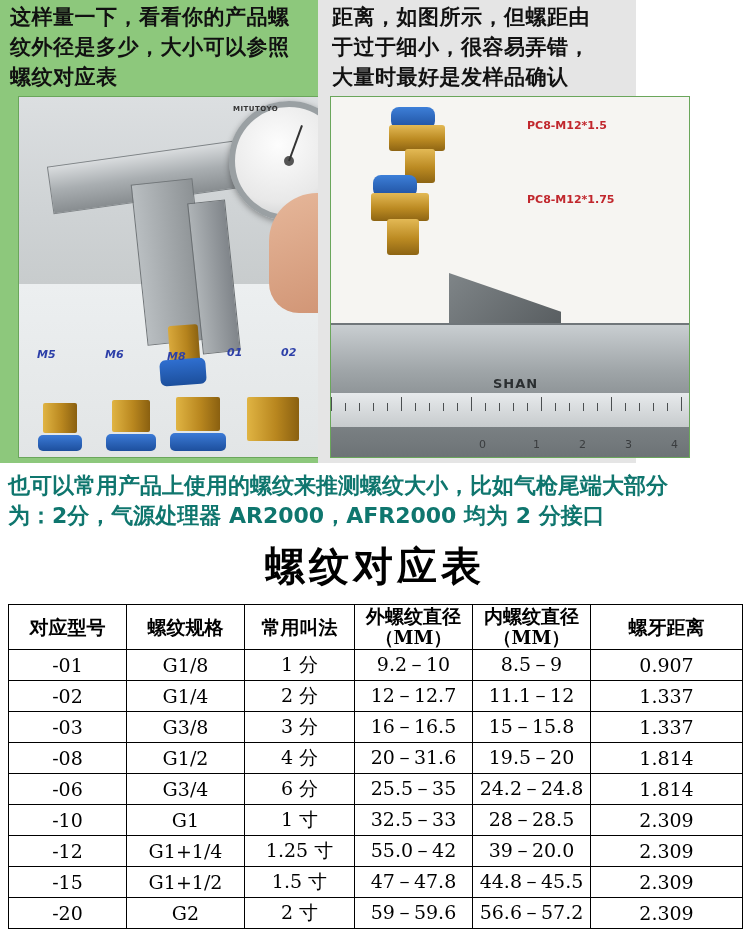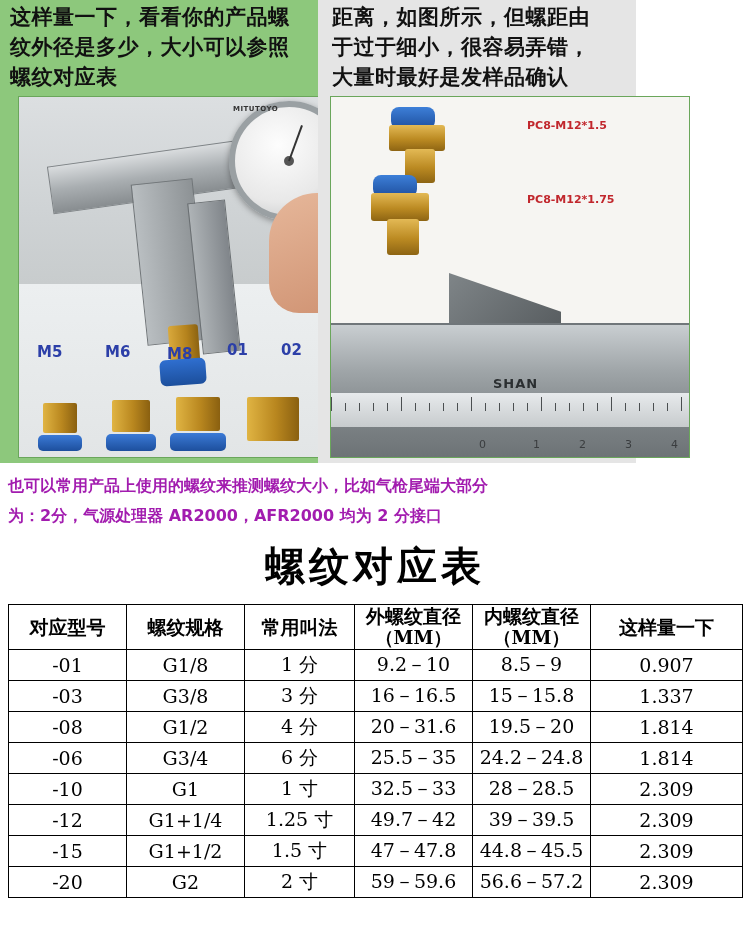--- a/index.html
+++ b/index.html
@@ -74,21 +74,21 @@
     position:absolute;left:150px;top:228px;width:30px;height:38px;border-radius:3px;
     background:linear-gradient(90deg,#d9a93c,#b5831d 60%,#8c6312);
     transform:rotate(-4deg);
   }
   .lp .blue-main{
     position:absolute;left:141px;top:262px;width:46px;height:26px;border-radius:6px;
     background:linear-gradient(180deg,#2f6fd0,#1c4f9c);transform:rotate(-4deg);
   }
   .lp .pen{
     position:absolute;bottom:88px;font-family:"DejaVu Sans",sans-serif;
-    color:#2c3fa8;font-size:15px;font-weight:bold;
+    color:#2c3fa8;font-size:11px;font-weight:bold;font-style:italic;
   }
   .fit{position:absolute;bottom:6px;}
   .fit .br{background:linear-gradient(90deg,#e0b443,#b9871f 55%,#8a6010);border-radius:2px;margin:0 auto;}
   .fit .bl{background:linear-gradient(180deg,#3b7ad6,#1d4f9d);border-radius:5px;margin:2px auto 0;}
 
   
   .rp{position:absolute;inset:0;background:#f2f1ee;}
   .rp .paper{position:absolute;left:0;top:0;width:100%;height:66%;background:#f6f5f2;}
   .rp .caliper-body{
     position:absolute;left:-10px;bottom:0;width:380px;height:132px;
@@ -107,22 +107,22 @@
   .rp .fitting{position:absolute;}
   .rp .fit-brass{background:linear-gradient(180deg,#e3b955,#bb8a22 55%,#8d6413);border-radius:3px;}
   .rp .fit-blue{background:linear-gradient(180deg,#3d7fd8,#1e4f9e);border-radius:8px;}
   .rp .label{position:absolute;color:#c1272d;font-size:11px;font-weight:bold;font-family:"DejaVu Sans",sans-serif;}
   .rp .brand{position:absolute;left:172px;bottom:66px;color:#2b2f31;font-size:13px;font-weight:bold;letter-spacing:1px;}
   .rp .brand3{position:absolute;left:180px;bottom:40px;color:#2b2f31;font-size:9px;letter-spacing:1px;}
 
   
   .bodytext{
     padding:8px 8px 0 8px;
-    font-size:16px;line-height:30px;
-    font-weight:bold;color:#a21caf;
+    font-size:22px;line-height:30px;
+    font-weight:bold;color:#0f766e;
   }
   .bodytext p{margin:0;}
 
   
   .maintitle{
     text-align:center;
     font-size:40px;
     font-weight:bold;
     letter-spacing:4px;
     margin:8px 0 10px 0;
@@ -305,34 +305,42 @@
         </th>
         <th>
           <span>外螺纹直径</span>
           <span class="sub">（MM）</span>
         </th>
         <th>
           <span>内螺纹直径</span>
           <span class="sub">（MM）</span>
         </th>
         <th>
-          <span>这样量一下</span>
+          <span>螺牙距离</span>
         </th>
       </tr>
     </thead>
     <tbody>
       <tr>
         <td>-01</td>
         <td>G1/8</td>
         <td>1 分</td>
         <td>9.2－10</td>
         <td>8.5－9</td>
         <td>0.907</td>
       </tr>
       <tr>
+        <td>-02</td>
+        <td>G1/4</td>
+        <td>2 分</td>
+        <td>12－12.7</td>
+        <td>11.1－12</td>
+        <td>1.337</td>
+      </tr>
+      <tr>
         <td>-03</td>
         <td>G3/8</td>
         <td>3 分</td>
         <td>16－16.5</td>
         <td>15－15.8</td>
         <td>1.337</td>
       </tr>
       <tr>
         <td>-08</td>
         <td>G1/2</td>
@@ -354,22 +362,22 @@
         <td>G1</td>
         <td>1 寸</td>
         <td>32.5－33</td>
         <td>28－28.5</td>
         <td>2.309</td>
       </tr>
       <tr>
         <td>-12</td>
         <td>G1+1/4</td>
         <td>1.25 寸</td>
-        <td>49.7－42</td>
-        <td>39－39.5</td>
+        <td>55.0－42</td>
+        <td>39－20.0</td>
         <td>2.309</td>
       </tr>
       <tr>
         <td>-15</td>
         <td>G1+1/2</td>
         <td>1.5 寸</td>
         <td>47－47.8</td>
         <td>44.8－45.5</td>
         <td>2.309</td>
       </tr>

